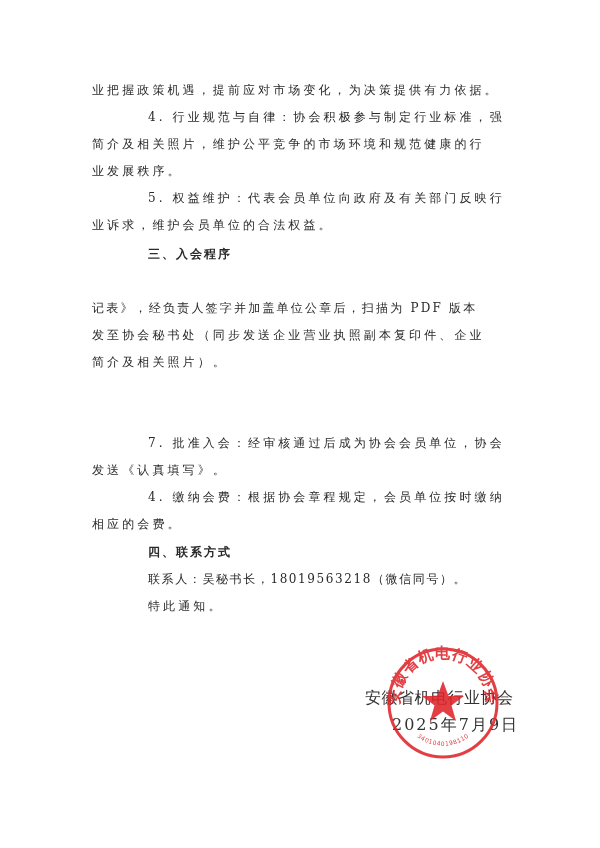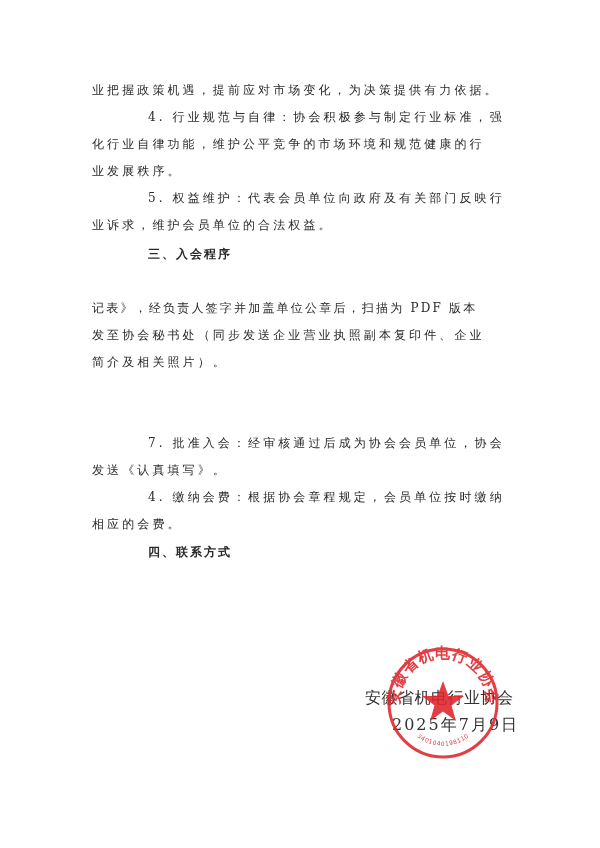--- a/index.html
+++ b/index.html
@@ -12,33 +12,35 @@
     .heading { font-weight: bold; letter-spacing: 2px; }
     .sig { position: absolute; font-size: 16px; line-height: 20px; white-space: nowrap; color: #333; letter-spacing: 1px; }
     .stamp { position: absolute; left: 385px; top: 645px; width: 116px; height: 116px; opacity: 0.88; }
   </style>
 </head>
 <body>
 
 <div class="page">
   <div class="line" style="top:80px">业把握政策机遇，提前应对市场变化，为决策提供有力依据。</div>
   <div class="line indent" style="top:107px">4. 行业规范与自律：协会积极参与制定行业标准，强</div>
-  <div class="line" style="top:134px">化行业自律功能，维护公平竞争的市场环境和规范健康的行</div>
+  <div class="line" style="top:134px">简介及相关照片，维护公平竞争的市场环境和规范健康的行</div>
   <div class="line" style="top:161px">业发展秩序。</div>
   <div class="line indent" style="top:188px">5. 权益维护：代表会员单位向政府及有关部门反映行</div>
   <div class="line" style="top:215px">业诉求，维护会员单位的合法权益。</div>
   <div class="line indent heading" style="top:244px">三、入会程序</div>
   <div class="line" style="top:298px; letter-spacing:2.2px">记表》，经负责人签字并加盖单位公章后，扫描为 PDF 版本</div>
   <div class="line" style="top:325px">发至协会秘书处（同步发送企业营业执照副本复印件、企业</div>
   <div class="line" style="top:352px">简介及相关照片）。</div>
   <div class="line indent" style="top:433px">7. 批准入会：经审核通过后成为协会会员单位，协会</div>
   <div class="line" style="top:460px">发送《认真填写》。</div>
   <div class="line indent" style="top:487px">4. 缴纳会费：根据协会章程规定，会员单位按时缴纳</div>
   <div class="line" style="top:514px">相应的会费。</div>
   <div class="line indent heading" style="top:542px">四、联系方式</div>
+  <div class="line indent" style="top:569px; letter-spacing:1.6px">联系人：吴秘书长，18019563218（微信同号）。</div>
+  <div class="line indent" style="top:596px">特此通知。</div>
 
   <div class="sig" style="left:365px; top:688px; letter-spacing:0.5px">安徽省机电行业协会</div>
   <div class="sig" style="left:392px; top:715px; letter-spacing:2px">2025年7月9日</div>
 
   <svg class="stamp" viewBox="0 0 116 116">
     <defs>
       <path id="arcTop" d="M 16 70 A 44 44 0 1 1 100 70" fill="none"></path>
       <path id="arcBot" d="M 26 86 A 42 42 0 0 0 90 86" fill="none"></path>
     </defs>
     <circle cx="58" cy="58" r="54" fill="none" stroke="#e0242a" stroke-width="3"></circle>

